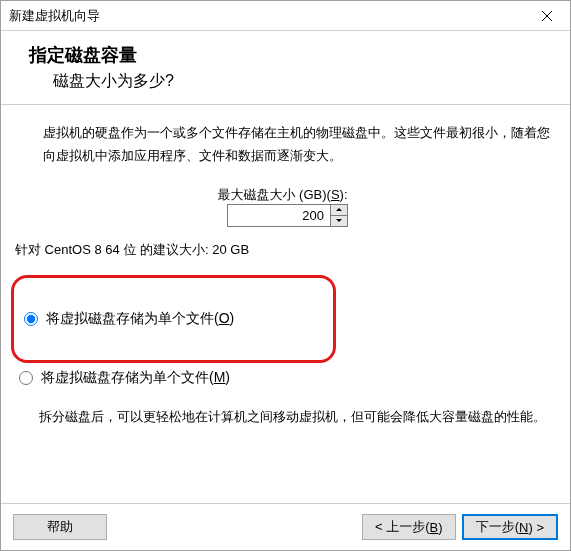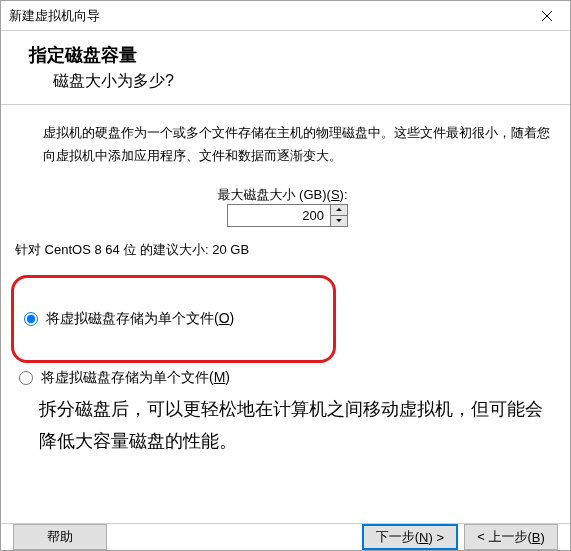--- a/index.html
+++ b/index.html
@@ -122,30 +122,31 @@
     width: 14px; height: 14px; margin: 0 8px 0 0;
   }
   .radio-row label .ul { text-decoration: underline; }
   .highlight-box {
     border: 3px solid #e11b1b;
     border-radius: 16px;
     padding: 28px 6px;
     margin: -2px 220px 2px -4px;
   }
   .radio-desc {
-    font-size: 18px;
+    font-size: 13px;
     line-height: 1.8;
     padding: 2px 0 0 24px;
+    margin-top: 12px;
   }
 
   .footer {
     position: absolute;
     left: 0; right: 0; bottom: 0;
     border-top: 1px solid #cfcfcf;
-    padding: 0 12px;
+    padding: 10px 12px;
     display: flex;
     align-items: center;
   }
   .footer .spacer { flex: 1; }
   .btn {
     height: 26px;
     min-width: 94px;
     background: #e1e1e1;
     border: 1px solid #adadad;
     font-family: inherit;
@@ -218,23 +219,23 @@
         <span>将虚拟磁盘存储为单个文件(</span><span class="ul">M</span><span>)</span>
       </label>
     </div>
     <div class="radio-desc">拆分磁盘后，可以更轻松地在计算机之间移动虚拟机，但可能会降低大容量磁盘的性能。</div>
   </div>
 </div>
 
 <div class="footer">
   <button class="btn help">帮助</button>
   <span class="spacer"></span>
+  <button class="btn">
+    <span>&lt; 上一步(</span>
+      <span class="ul">B</span>
+      <span>)</span>
+  </button>
   <button class="btn primary">
     <span>下一步(</span>
       <span class="ul">N</span>
       <span>) &gt;</span>
   </button>
-  <button class="btn">
-    <span>&lt; 上一步(</span>
-      <span class="ul">B</span>
-      <span>)</span>
-  </button>
 </div>
 
 </body></html>

